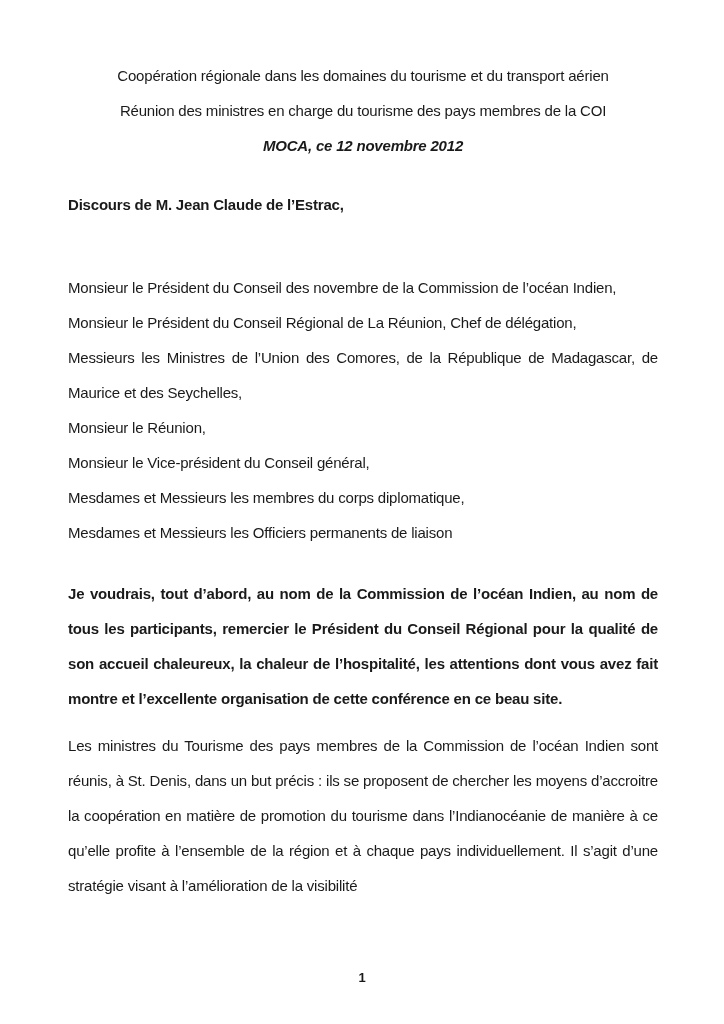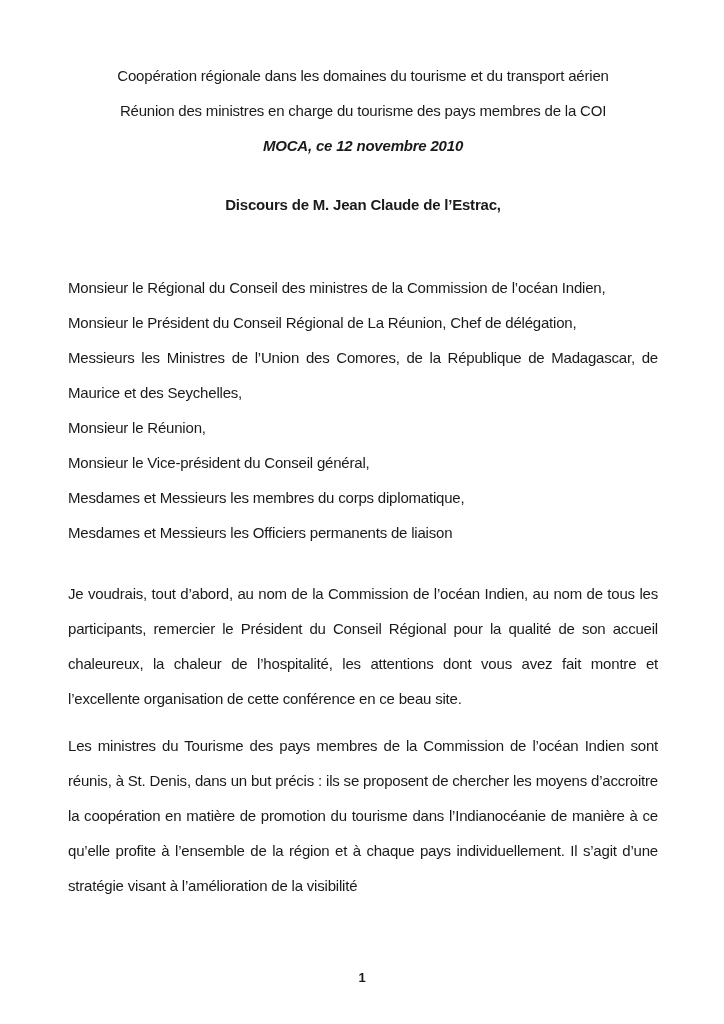--- a/index.html
+++ b/index.html
@@ -28,36 +28,36 @@
     margin: 0;
   }
   .underlined {
   }
   .date-line {
     font-style: italic;
     font-weight: bold;
   }
   .doc-title {
     margin-top: 24px;
-    text-align: center;
     font-weight: bold;
   }
   .salutations {
     margin-top: 48px;
     text-align: justify;
   }
   .salutations p {
     margin: 0;
   }
   .body-para {
     text-align: justify;
     margin: 0;
   }
   .body-para.first-para {
     margin-top: 26px;
+    font-weight: bold;
   }
   .body-para.second-para {
     margin-top: 12px;
   }
   .page-number {
     position: absolute;
     left: 0;
     right: 0;
     bottom: 38px;
     text-align: center;
@@ -68,29 +68,29 @@
   }
 </style>
 </head>
 <body>
 
 <div class="page">
 
   <div class="doc-header">
     <p class="hline">Coopération régionale dans les domaines du tourisme et du transport aérien</p>
     <p class="hline underlined">Réunion des ministres en charge du tourisme des pays membres de la COI</p>
-    <p class="hline date-line">MOCA, ce 12 novembre 2010</p>
+    <p class="hline date-line">MOCA, ce 12 novembre 2012</p>
   </div>
 
   <div class="doc-title">
     <p class="hline">Discours de M. Jean Claude de l’Estrac,</p>
   </div>
 
   <div class="salutations">
-    <p>Monsieur le Régional du Conseil des ministres de la Commission de l’océan Indien,</p>
+    <p>Monsieur le Président du Conseil des novembre de la Commission de l’océan Indien,</p>
     <p>Monsieur le Président du Conseil Régional de La Réunion, Chef de délégation,</p>
     <p>Messieurs les Ministres de l’Union des Comores, de la République de Madagascar, de Maurice et des Seychelles,</p>
     <p>Monsieur le Réunion,</p>
     <p>Monsieur le Vice-président du Conseil général,</p>
     <p>Mesdames et Messieurs les membres du corps diplomatique,</p>
     <p>Mesdames et Messieurs les Officiers permanents de liaison</p>
   </div>
 
   <p class="body-para first-para">Je voudrais, tout d’abord, au nom de la Commission de l’océan Indien, au nom de tous les participants, remercier le Président du Conseil Régional pour la qualité de son accueil chaleureux, la chaleur de l’hospitalité, les attentions dont vous avez fait montre et l’excellente organisation de cette conférence en ce beau site.</p>
   <p class="body-para second-para">Les ministres du Tourisme des pays membres de la Commission de l’océan Indien sont réunis, à St. Denis, dans un but précis : ils se proposent de chercher les moyens d’accroitre la coopération en matière de promotion du tourisme dans l’Indianocéanie de manière à ce qu’elle profite à l’ensemble de la région et à chaque pays individuellement. Il s’agit d’une stratégie visant à l’amélioration de la visibilité</p>

